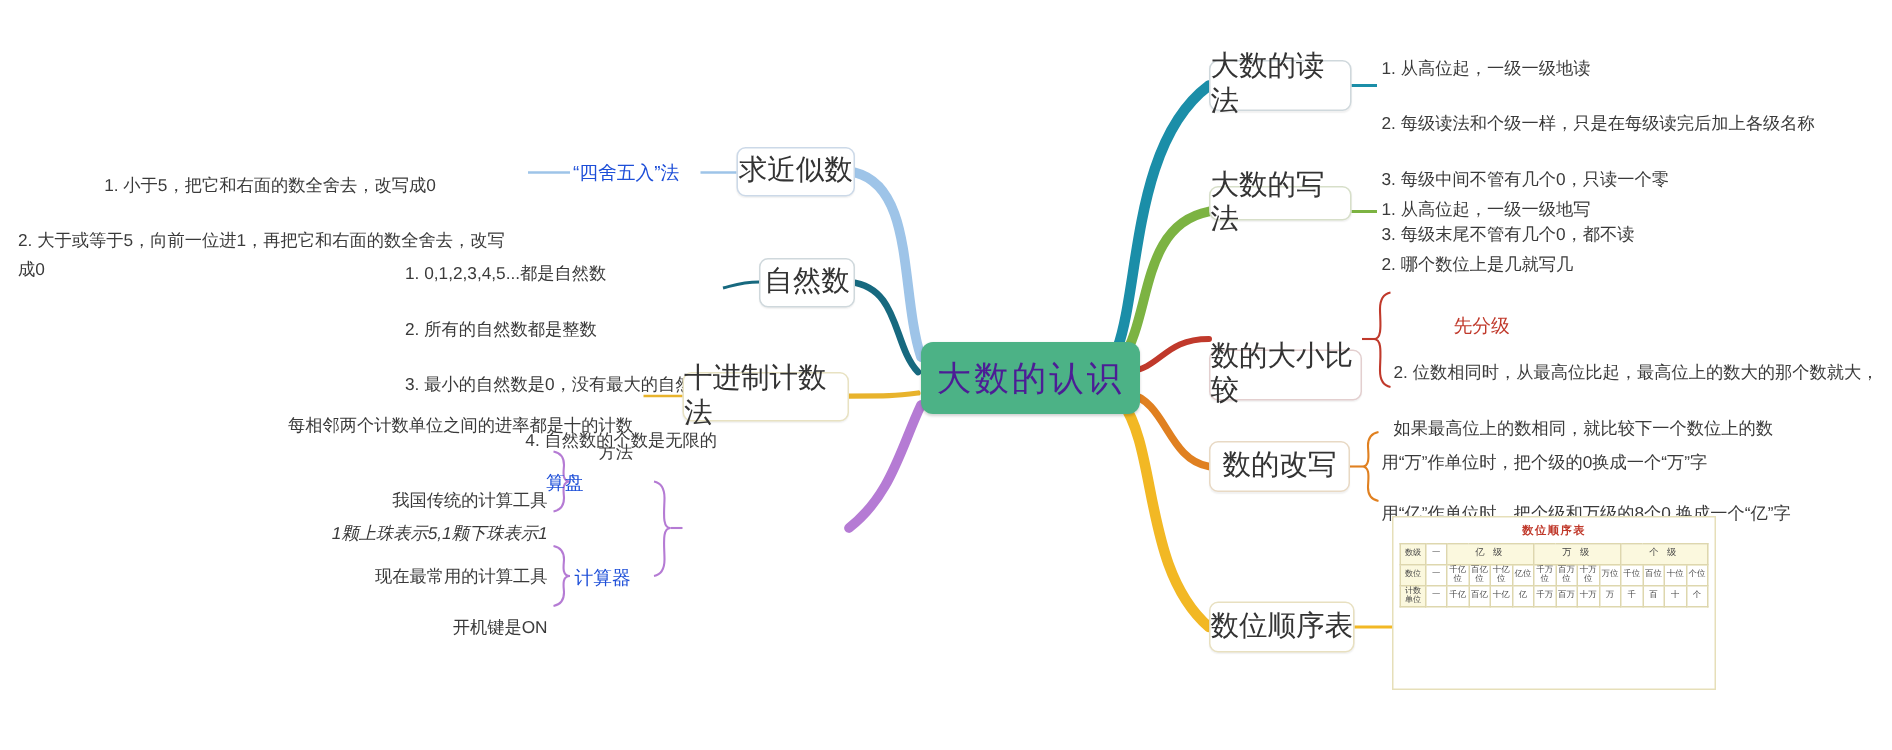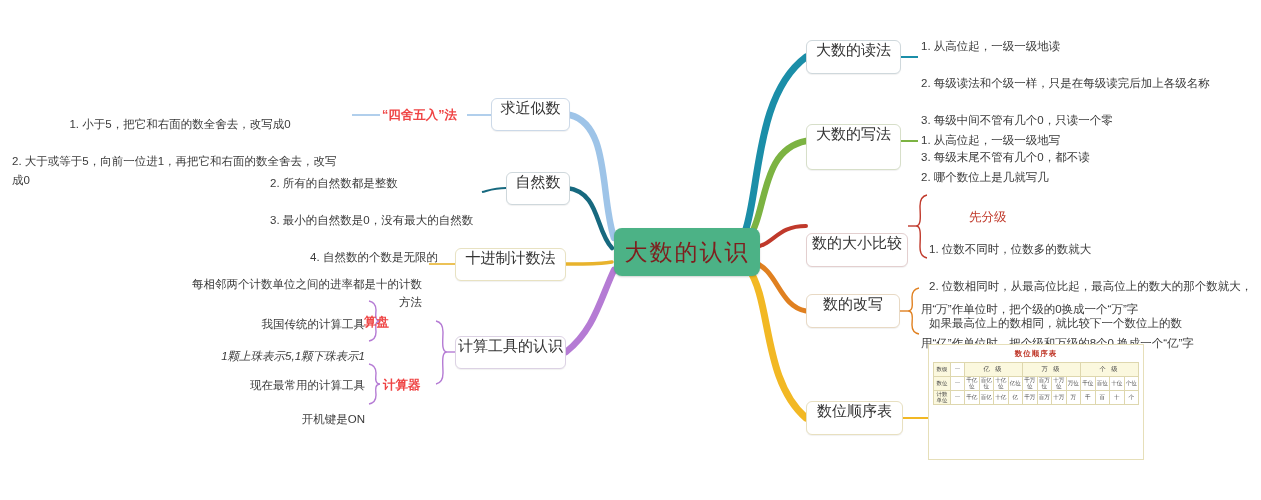--- a/index.html
+++ b/index.html
@@ -8,50 +8,50 @@
     font-family:"Liberation Sans","DejaVu Sans",sans-serif;
     color:#333;
   }
   #canvas{position:absolute;left:0;top:0;width:1261px;height:500px;}
   svg.links{position:absolute;left:0;top:0;width:1261px;height:500px;pointer-events:none;}
 
   .node{position:absolute;box-sizing:border-box;}
 
   
   .central{
-    background:#4cb286;border-radius:8px;color:#7f1d1d;
+    background:#4cb286;border-radius:8px;color:#4c1d95;
     display:flex;align-items:center;justify-content:center;
     font-size:23px;letter-spacing:2px;
     box-shadow:0 1px 2px rgba(0,0,0,.18);
   }
 
   
   .topic{
     background:#ffffff;border:1px solid #d9d9d9;border-radius:6px;
-    display:flex;align-items:flex-start;justify-content:center;
-    font-size:15px;color:#333;line-height:1.2;
+    display:flex;align-items:center;justify-content:center;
+    font-size:19px;color:#333;line-height:1.2;
     box-shadow:0 1px 1px rgba(0,0,0,.06);
   }
   .topic.t-read{border-color:#cfd8dc;}
   .topic.t-write{border-color:#d7dfc9;}
   .topic.t-compare{border-color:#e3cfcf;margin-top:24px;}
   .topic.t-rewrite{border-color:#e8d9c4;}
   .topic.t-order{border-color:#e8e0c0;}
   .topic.t-approx{border-color:#ccd9e8;}
   .topic.t-natural{border-color:#cfd8dc;font-family:Liberation Serif, serif;}
   .topic.t-decimal{border-color:#e8e2c2;}
   .topic.t-tools{border-color:#dcd2e4;}
 
   
   .txt{position:absolute;font-size:11.5px;line-height:1.62;color:#3a3a3a;white-space:pre-line;}
   .txt.right{text-align:left;}
   .txt.left{text-align:right;}
   .txt .hl{color:#c0392b;font-size:12.5px;}
 
-  .subtopic{position:absolute;font-size:12.5px;color:#ef4444;white-space:nowrap;font-weight:bold;}
+  .subtopic{position:absolute;font-size:12.5px;color:#1d4ed8;white-space:nowrap;}
 
   
   .dwtable{
     position:absolute;background:#ffffff;border:1px solid #e6dfb9;
     box-sizing:border-box;padding:3px 4px 5px 4px;
   }
   .dwtable .cap{
     text-align:center;color:#c0392b;font-size:7.5px;font-weight:bold;
     margin:1px 0 3px 0;letter-spacing:1px;
   }
@@ -112,36 +112,35 @@
   <div class="node topic t-read" style="left:806px;top:40px;width:95px;height:34px;">
     <span>大数的读法</span>
   </div>
   <div class="txt right" style="left:921px;top:18px;width:330px;">
     <div>1. 从高位起，一级一级地读</div>
     <div>2. 每级读法和个级一样，只是在每级读完后加上各级名称</div>
     <div>3. 每级中间不管有几个0，只读一个零</div>
     <div>3. 每级末尾不管有几个0，都不读</div>
   </div>
 
-  <div class="node topic t-write" style="left:806px;top:124px;width:95px;height:46px;">
+  <div class="node topic t-write" style="left:806px;top:124px;width:95px;height:23px;">
     <span>大数的写法</span>
   </div>
   <div class="txt right" style="left:921px;top:112px;width:330px;">
     <div>1. 从高位起，一级一级地写</div>
     <div>2. 哪个数位上是几就写几</div>
   </div>
 
   <div class="node topic t-compare" style="left:806px;top:209px;width:102px;height:34px;">
     <span>数的大小比较</span>
   </div>
   <div class="txt right" style="left:929px;top:188px;width:320px;margin-left:40px;">
     <div class="hl">先分级</div>
   </div>
   <div class="txt right" style="left:929px;top:221px;width:325px;">
-    <div>1. 位数不同时，位数多的数就大</div>
     <div>2. 位数相同时，从最高位比起，最高位上的数大的那个数就大，</div>
     <div>    如果最高位上的数相同，就比较下一个数位上的数</div>
   </div>
 
   <div class="node topic t-rewrite" style="left:806px;top:294px;width:94px;height:34px;">
     <span>数的改写</span>
   </div>
   <div class="txt right" style="left:921px;top:281px;width:330px;">
     <div>用“万”作单位时，把个级的0换成一个“万”字</div>
   </div>
@@ -224,42 +223,40 @@
   </div>
   <div class="txt left" style="left:12px;top:96px;width:336px;">
     <div style="text-align:center">1. 小于5，把它和右面的数全舍去，改写成0</div>
     <div style="text-align:left">2. 大于或等于5，向前一位进1，再把它和右面的数全舍去，改写成0</div>
   </div>
 
   <div class="node topic t-natural" style="left:506px;top:172px;width:64px;height:33px;">
     <span>自然数</span>
   </div>
   <div class="txt left" style="left:270px;top:155px;width:208px;">
+    <div style="text-align:left">1. 0,1,2,3,4,5...都是自然数</div>
     <div style="text-align:left">2. 所有的自然数都是整数</div>
     <div style="text-align:left">3. 最小的自然数是0，没有最大的自然数</div>
-    <div style="text-align:center">4. 自然数的个数是无限的</div>
+    <div style="text-align:right">4. 自然数的个数是无限的</div>
   </div>
 
   <div class="node topic t-decimal" style="left:455px;top:248px;width:111px;height:33px;">
     <span>十进制计数法</span>
   </div>
   <div class="txt left" style="left:190px;top:256px;width:232px;">
     <div>每相邻两个计数单位之间的进率都是十的计数方法</div>
   </div>
 
-  <div class="node topic t-tools" style="left:455px;top:336px;width:111px;height:33px;">
-    <span>计算工具的认识</span>
-  </div>
   <div class="subtopic" style="left:364px;top:314px;">
     <span>算盘</span>
   </div>
   <div class="subtopic" style="left:383px;top:377px;">
     <span>计算器</span>
   </div>
-  <div class="txt left" style="left:200px;top:296px;width:165px;">
+  <div class="txt left" style="left:200px;top:307px;width:165px;font-family:Liberation Mono, monospace;">
     <div>我国传统的计算工具</div>
   </div>
   <div class="txt left" style="left:200px;top:328px;width:165px;font-style:italic;">
     <div>1颗上珠表示5,1颗下珠表示1</div>
   </div>
   <div class="txt left" style="left:200px;top:391px;width:165px;">
     <div>开机键是ON</div>
   </div>
   <div class="txt left" style="left:200px;top:357px;width:165px;">
     <div>现在最常用的计算工具</div>

